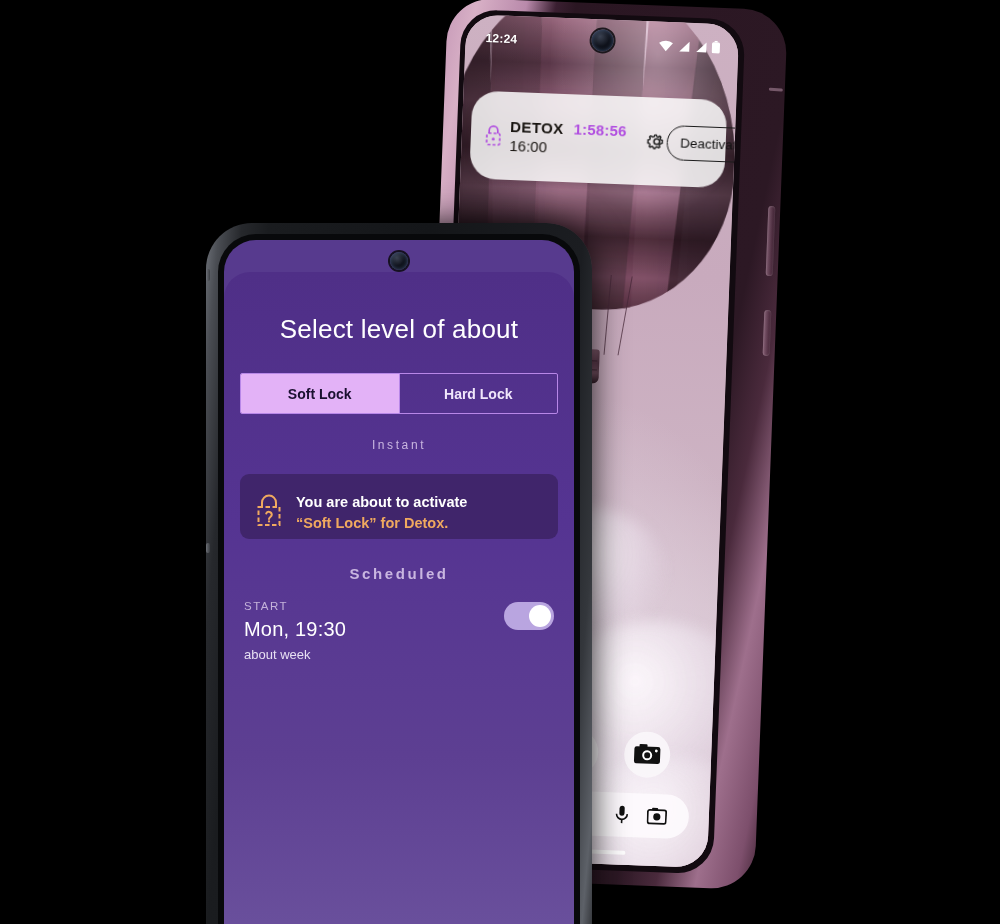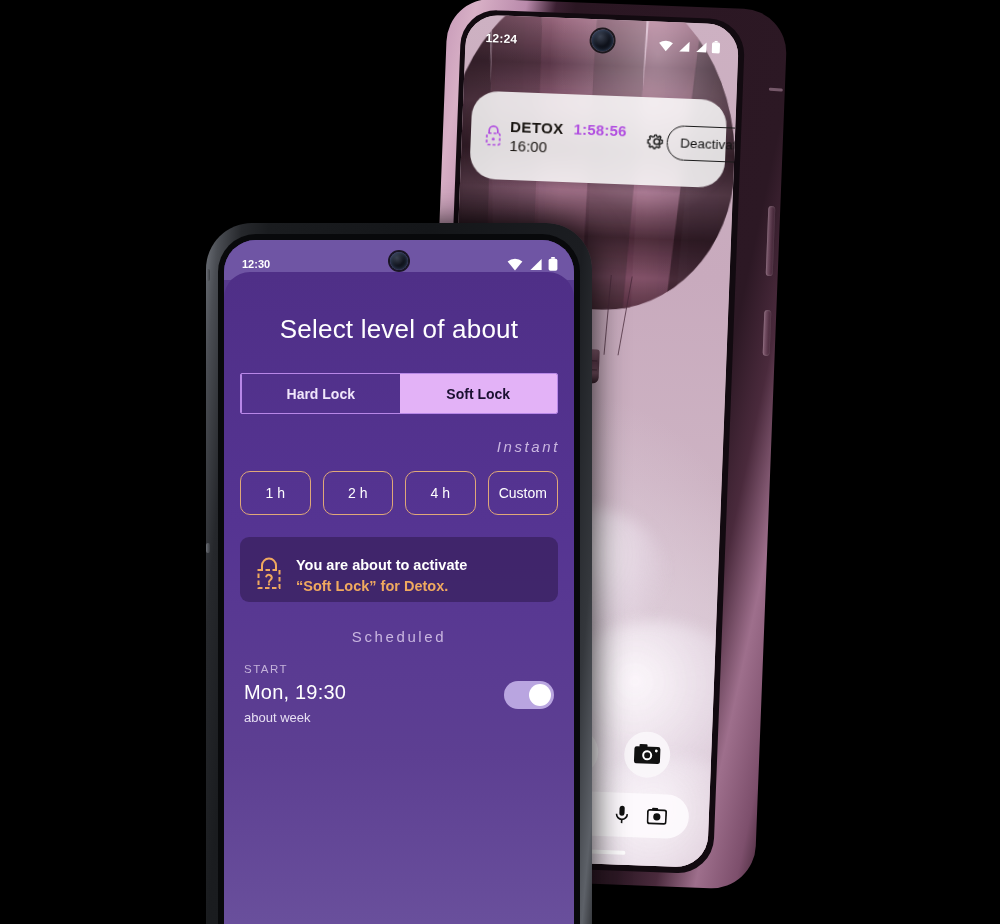--- a/index.html
+++ b/index.html
@@ -319,27 +319,26 @@
     flex: 1;
     display: flex; align-items: center; justify-content: center;
     font-size: 14px;
     font-weight: 700;
     cursor: pointer;
   }
   .lock-tab.active { background: #e3b2f7; color: #1a1030; }
   .lock-tab.inactive { background: transparent; color: #f0e6fb; border-left: 1px solid #b887e8; }
 
   .section-label {
-    text-align: right;
+    text-align: center;
     color: #c9b6e0;
-    font-size: 15px;
+    font-size: 12px;
     letter-spacing: 2.6px;
     font-weight: 300;
     margin: 24px 0 16px;
-    font-style: italic;
   }
   .duration-row {
     display: flex; gap: 12px; justify-content: space-between;
     margin: 0 2px;
   }
   .duration-btn {
     flex: 1;
     height: 44px;
     border: 1px solid #e0a878;
     border-radius: 10px;
@@ -373,26 +372,26 @@
     line-height: 1.45;
     margin-top: 11px;
     font-weight: 400;
   }
 
   .sched-label {
     text-align: center;
     color: #c9b6e0;
     font-size: 15px;
     letter-spacing: 2.6px;
-    font-weight: 400;
+    font-weight: 700;
     margin: 26px 0 18px;
   }
   .sched-row {
     display: flex;
-    align-items: center;
+    align-items: flex-start;
     padding: 0 6px;
     gap: 48px;
   }
   .sched-col { width: 132px; }
   .sched-cap {
     color: #c4b2da;
     font-size: 11.5px;
     letter-spacing: 1.5px;
     font-weight: 400;
     margin-bottom: 6px;
@@ -557,54 +556,33 @@
   </div>
 
   <div class="front-phone">
     <div class="front-body"></div>
     <div class="front-btn fb1"></div>
     <div class="front-btn fb2"></div>
     <div class="front-bezel"></div>
 
     <div class="front-screen">
 
-      <div class="front-status">
-        <span>12:30</span>
-        <span class="sb-right">
-          <svg width="16" height="13" viewBox="0 0 16 13">
-            <path d="M8 12.5 L0.6 3.4 A12 12 0 0 1 15.4 3.4 Z" fill="#fff"></path>
-          </svg>
-          <svg width="15" height="13" viewBox="0 0 15 13">
-            <path d="M13.6 1 L13.6 12 L2.4 12 Z" fill="#fff"></path>
-          </svg>
-          <svg width="10" height="14" viewBox="0 0 10 14">
-            <rect x="3.2" y="0" width="3.6" height="1.8" fill="#fff"></rect>
-            <rect x="0.6" y="1.8" width="8.8" height="12" rx="1.8" fill="#fff"></rect>
-          </svg>
-        </span>
-      </div>
       <div class="punch-hole front"></div>
 
       <div class="app-body">
 
         <div class="app-title">Select level of about</div>
 
         <div class="lock-tabs">
+          <div class="lock-tab active">Soft Lock</div>
           <div class="lock-tab inactive">Hard Lock</div>
-          <div class="lock-tab active">Soft Lock</div>
         </div>
 
         <div class="section-label">Instant</div>
 
-        <div class="duration-row">
-          <button class="duration-btn">1 h</button>
-          <button class="duration-btn">2 h</button>
-          <button class="duration-btn">4 h</button>
-          <button class="duration-btn">Custom</button>
-        </div>
 
         <div class="info-card">
           <svg class="info-lock" viewBox="0 0 30 34">
             <path d="M8 13 V8.6 a7 7 0 0 1 14 0 V13" fill="none" stroke="#f0a95f" stroke-width="2"></path>
             <rect x="4.5" y="13" width="21" height="18" fill="none" stroke="#f0a95f" stroke-width="2" stroke-dasharray="4.5 2.5"></rect>
             <path d="M12.2 19.4a3 3 0 0 1 5.6 1.4c0 2-2.8 2.3-2.8 4.2" fill="none" stroke="#f0a95f" stroke-width="2" stroke-linecap="round"></path>
             <circle cx="15" cy="27.4" r="1.15" fill="#f0a95f"></circle>
           </svg>
           <div>
             <div class="info-head">

